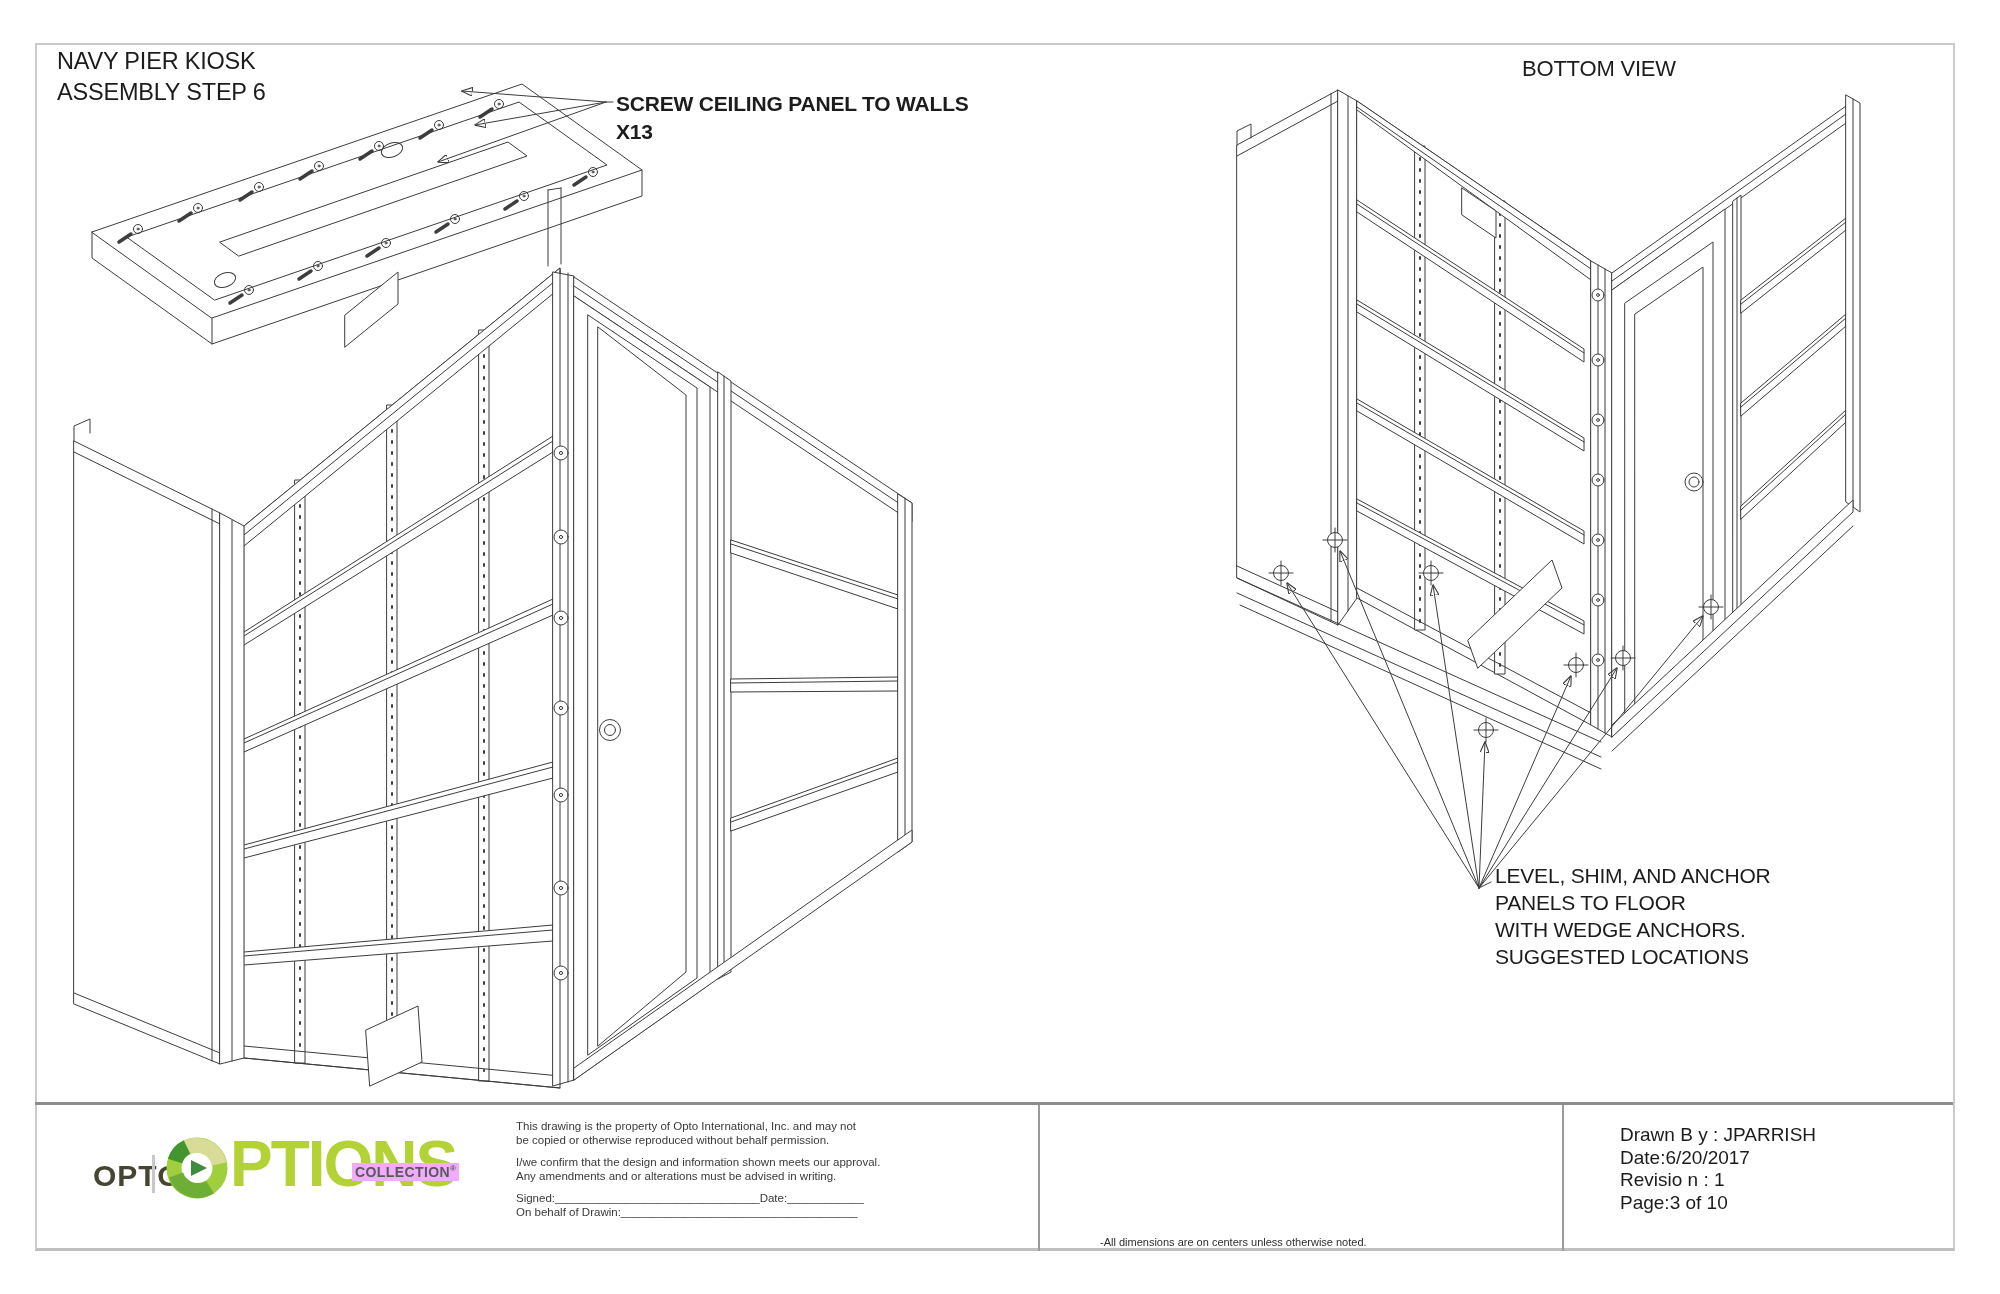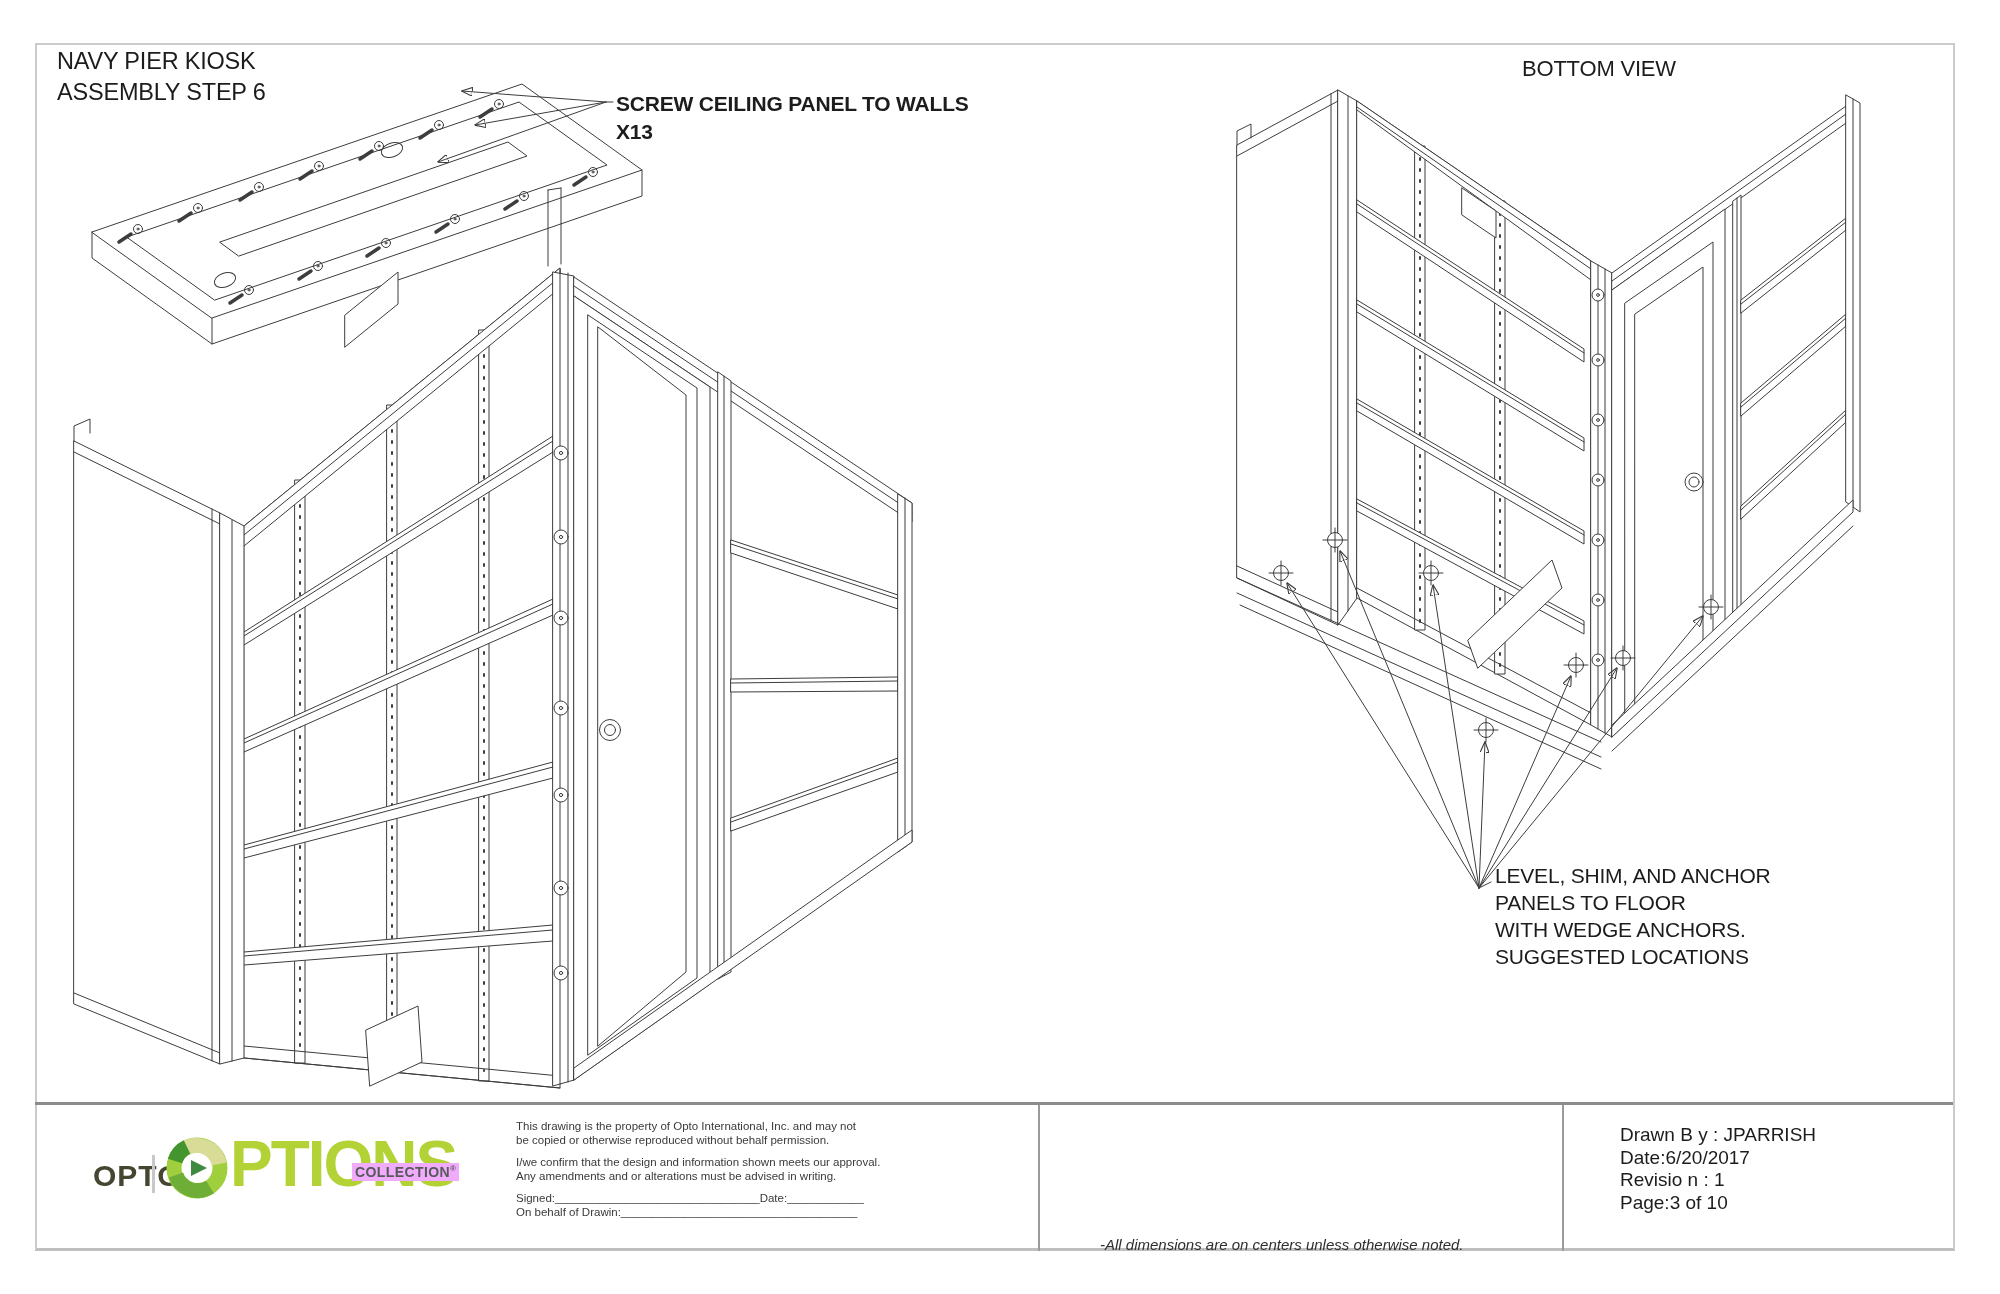--- a/index.html
+++ b/index.html
@@ -18,21 +18,21 @@
   .t-main{left:57px;top:46px;font-size:23.5px;line-height:30.5px;}
   .t-screw{left:616px;top:90px;font-size:21px;line-height:28px;font-weight:bold;}
   .t-bview{left:1522px;top:56px;font-size:22px;}
   .t-anchor{left:1495px;top:862px;font-size:21px;line-height:27px;}
   
   .tblock{position:absolute;left:35px;top:1102px;width:1918px;height:146px;
           border-top:3px solid #8c8c8c;}
   .tb-div{position:absolute;top:0;width:0;height:146px;border-left:2px solid #9a9a9a;}
   .legal{position:absolute;left:481px;top:15px;font-size:11.5px;line-height:13.5px;color:#3a3a3a;letter-spacing:0;}
   .legal .gap{height:9px;}
-  .dims-note{position:absolute;left:1065px;top:131px;font-size:15px;color:#2e2e2e;font-style:italic;}
+  .dims-note{position:absolute;left:1065px;top:131px;font-size:11px;color:#2e2e2e;}
   .dinfo{position:absolute;left:1585px;top:19px;font-size:19px;line-height:22.6px;color:#1c1c1c;}
   
   .logo{position:absolute;left:13px;top:28px;height:80px;}
   .opto{position:absolute;left:0;top:26px;font-size:30px;font-weight:900;color:#454531;letter-spacing:1px;margin-left:45px;}
   .logo-sep{position:absolute;left:104px;top:22px;width:3px;height:38px;background:#c8c8c8;}
   .wm-rest{position:absolute;left:182px;top:-6px;font-size:64px;font-weight:800;color:#b2d235;letter-spacing:-2px;}
   .swirl{position:absolute;left:118px;top:4px;}
   .collection{position:absolute;left:304px;top:30px;background:#f0abfc;color:#57585a;
               font-size:14px;font-weight:700;letter-spacing:0.4px;padding:1px 3px;}
   .collection sup{font-size:8px;}

